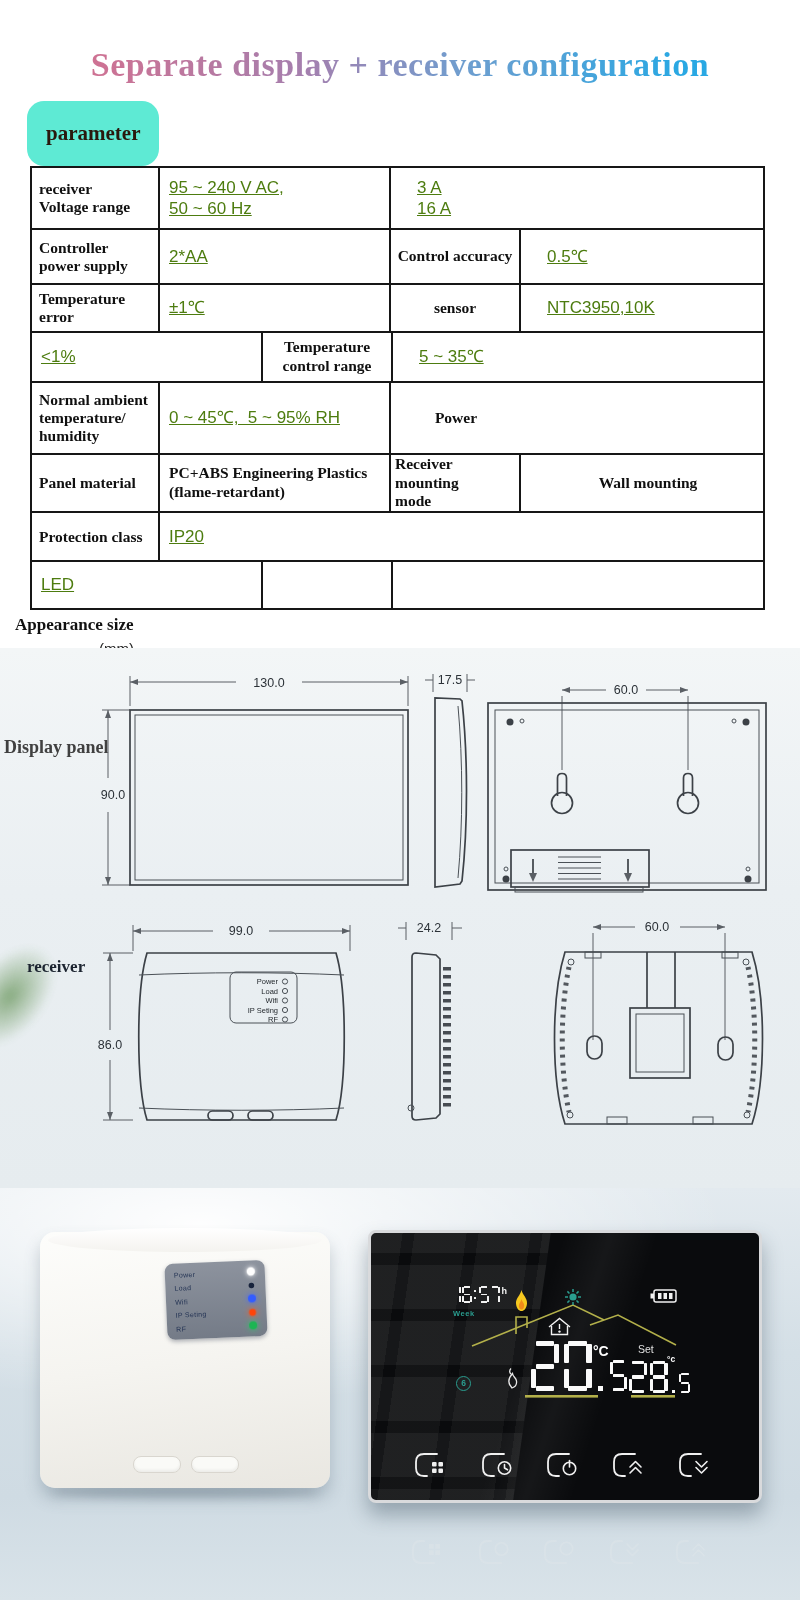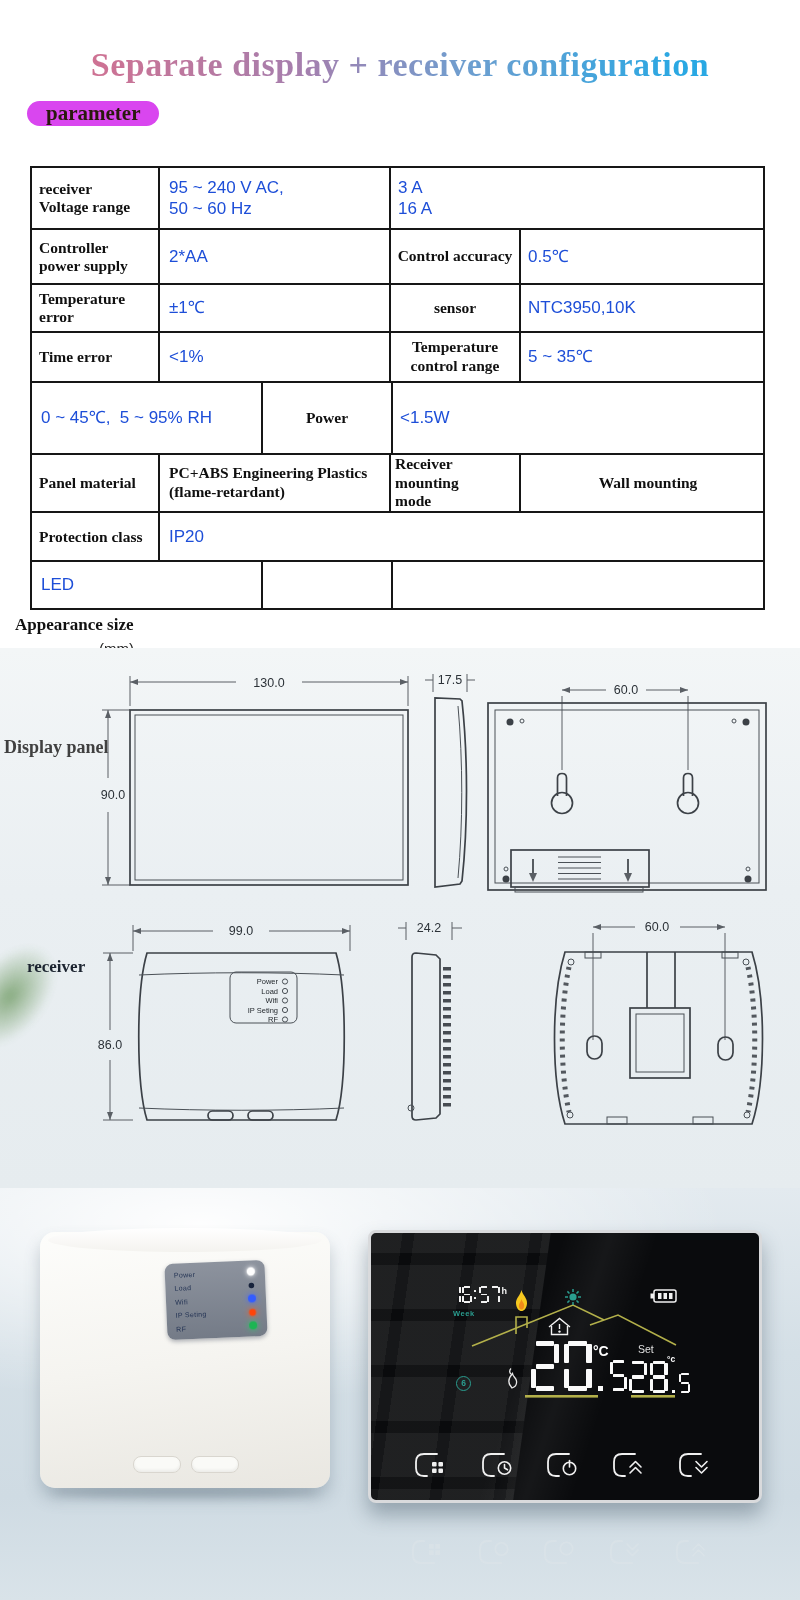--- a/index.html
+++ b/index.html
@@ -4,36 +4,36 @@
 <style>
   html,body{margin:0;padding:0;background:#fff;}
   .page{position:relative;width:800px;height:1600px;overflow:hidden;background:#ffffff;
         font-family:"Liberation Sans",sans-serif;}
 
   
   .title{position:absolute;top:46px;left:0;width:100%;text-align:center;
          font:700 34px "Liberation Serif",serif;letter-spacing:.5px;
          background:linear-gradient(90deg,#d4708f 8%,#a57fae 38%,#6f9ecf 58%,#29a8e3 85%);
          -webkit-background-clip:text;background-clip:text;color:transparent;}
-  .badge{position:absolute;left:27px;top:101px;background:#d946ef;color:#2a190e;
-         font:700 21px "Liberation Serif",serif;padding:0 19px;border-radius:17px;}
+  .badge{position:absolute;left:27px;top:101px;background:#5eead4;color:#2a190e;
+         font:700 21px "Liberation Serif",serif;padding:20px 19px;border-radius:17px;}
 
   
   .spec{position:absolute;left:30px;top:166px;width:731px;border:2px solid #161616;background:#fff;}
   .trow{display:flex;border-bottom:2px solid #161616;}
   .trow:last-child{border-bottom:none;}
   .td{border-right:2px solid #161616;display:flex;align-items:center;
       white-space:pre-line;box-sizing:border-box;}
   .td:last-child{border-right:none;}
   .c1{width:128px;padding-left:7px;font:600 15.5px/1.15 "Liberation Serif",serif;color:#101010;}
   .c2{width:231px;padding-left:9px;}
   .c3{width:130px;justify-content:center;text-align:center;
       font:600 15.5px/1.2 "Liberation Serif",serif;color:#101010;}
-  .c4{flex:1;padding-left:7px;}
-  .val{font:17px/1.25 "Liberation Sans",sans-serif;color:#1d4ed8;}
+  .c4{flex:1;padding-left:26px;}
+  .val{font:17px/1.25 "Liberation Sans",sans-serif;color:#4d7c0f;text-decoration:underline;}
   .serifval{font:600 15.5px/1.2 "Liberation Serif",serif;color:#101010;}
   .cent{justify-content:center;text-align:center;padding-left:12px;}
   .leftlab{justify-content:flex-start;text-align:left;padding-left:4px;}
   .biglab{font-size:19px;padding-left:20px;}
 
   .app-head{position:absolute;left:15px;top:615px;font:700 17px "Liberation Serif",serif;color:#111;}
   .app-unit{position:absolute;left:99px;top:640px;font:15px "Liberation Sans",sans-serif;color:#222;}
 
   
   .draw-bg{position:absolute;left:0;top:648px;width:800px;height:540px;
@@ -155,30 +155,31 @@
       <div class="td c4 val">0.5℃</div>
     </div>
     <div class="trow" style="height:46px">
       <div class="td c1">Temperature
 error</div>
       <div class="td c2 val">±1℃</div>
       <div class="td c3">sensor</div>
       <div class="td c4 val">NTC3950,10K</div>
     </div>
     <div class="trow" style="height:48px">
-      <div class="td c1">Time error</div>
       <div class="td c2 val">&lt;1%</div>
       <div class="td c3">Temperature
 control range</div>
       <div class="td c4 val">5 ~ 35℃</div>
     </div>
     <div class="trow" style="height:70px">
+      <div class="td c1">Normal ambient
+temperature/
+humidity</div>
       <div class="td c2 val">0 ~ 45℃,&nbsp; 5 ~ 95% RH</div>
       <div class="td c3">Power</div>
-      <div class="td c4 val">&lt;1.5W</div>
     </div>
     <div class="trow" style="height:56px">
       <div class="td c1">Panel material</div>
       <div class="td c2 serifval">PC+ABS Engineering Plastics
 (flame-retardant)</div>
       <div class="td c3 leftlab">Receiver mounting
 mode</div>
       <div class="td c4 serifval cent">Wall mounting</div>
     </div>
     <div class="trow" style="height:47px">

